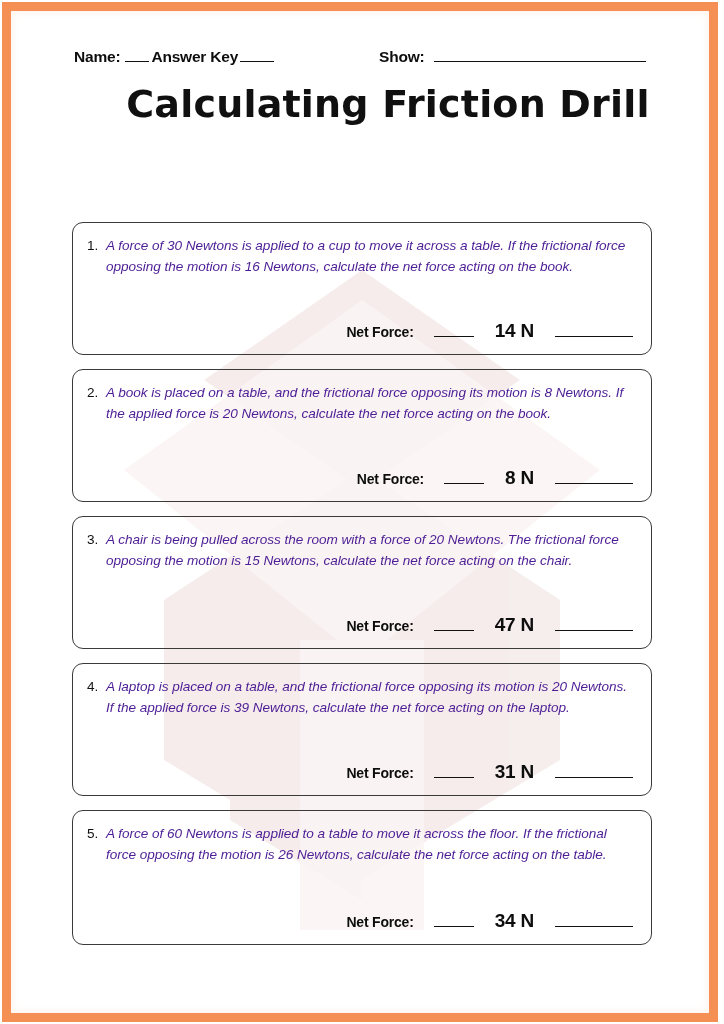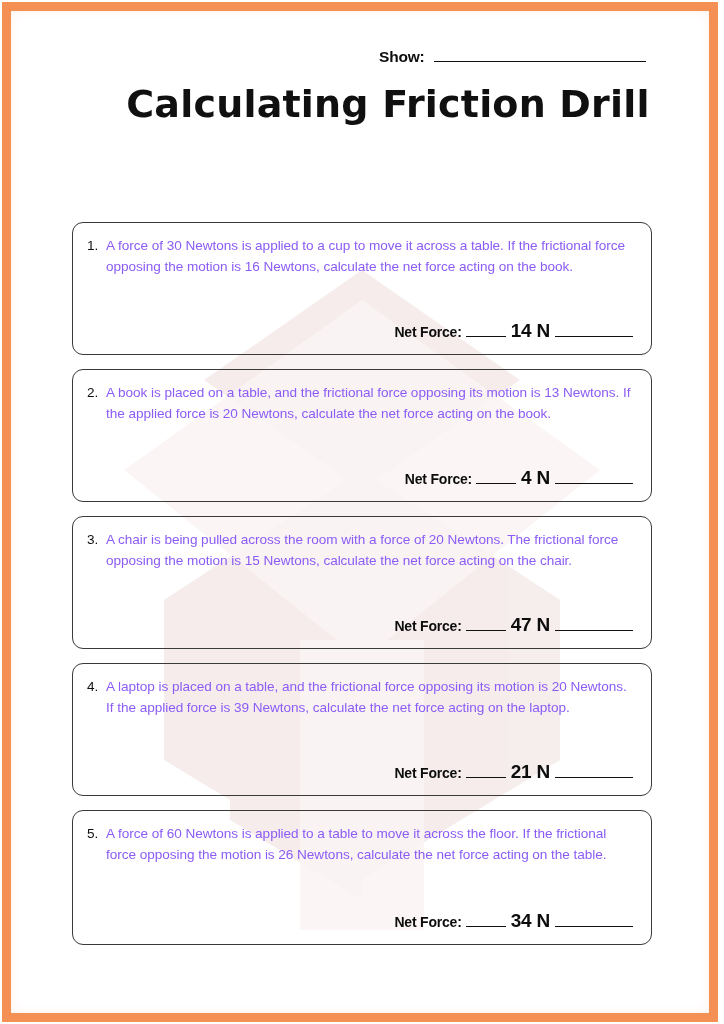--- a/index.html
+++ b/index.html
@@ -158,35 +158,37 @@
     font-size: 13.6px;
     line-height: 1.52;
     color: #101010;
     width: 19px;
     text-align: left;
   }
   .q-text {
     flex: 1 1 auto;
     font-size: 13.6px;
     line-height: 1.52;
-    color: #8b5cf6;
+    color: #4c1d95;
     letter-spacing: -0.05px;
+    font-style: italic;
   }
 
   .answer-row {
     position: absolute;
     right: 18px;
     bottom: 12px;
     display: flex;
     align-items: baseline;
     white-space: nowrap;
     font-weight: bold;
     font-size: 14px;
     color: #0d0d0d;
     letter-spacing: -0.2px;
+    gap: 16px;
   }
   .answer-label { margin-right: 4px; }
   .ans-rule {
     display: inline-block;
     border-bottom: 1.6px solid #111;
     height: 0;
     vertical-align: baseline;
   }
   .ans-rule-pre  { width: 40px; }
   .ans-rule-post { width: 78px; }
@@ -217,20 +219,26 @@
   <div class="frame-band frame-top"></div>
   <div class="frame-band frame-bottom"></div>
   <div class="frame-band frame-left"></div>
   <div class="frame-band frame-right"></div>
   <div class="frame-inner-glow"></div>
 
   <div class="content">
 
     <div class="meta-row">
 
+      <div class="meta-field name">
+        <span class="meta-label">Name:</span>
+        <span class="meta-rule name-rule-pre"></span>
+        <span class="meta-value">Answer Key</span>
+        <span class="meta-rule name-rule-post"></span>
+      </div>
 
       <div class="meta-field date">
         <span class="meta-label">Show:</span>
         <span class="meta-value"></span>
         <span class="meta-rule date-rule"></span>
       </div>
 
     </div>
 
     <div class="title">Calculating Friction Drill</div>
@@ -247,26 +255,26 @@
           <span class="answer-label">Net Force:</span>
           <span class="ans-rule ans-rule-pre"></span>
           <span class="answer-value">14 N</span>
           <span class="ans-rule ans-rule-post"></span>
         </div>
       </div>
 
       <div class="q-box h2">
         <div class="q-row">
           <span class="q-num">2.</span>
-          <span class="q-text">A book is placed on a table, and the frictional force opposing its motion is 13 Newtons. If the applied force is 20 Newtons, calculate the net force acting on the book.</span>
-        </div>
-        <div class="answer-row">
-          <span class="answer-label">Net Force:</span>
-          <span class="ans-rule ans-rule-pre"></span>
-          <span class="answer-value">4 N</span>
+          <span class="q-text">A book is placed on a table, and the frictional force opposing its motion is 8 Newtons. If the applied force is 20 Newtons, calculate the net force acting on the book.</span>
+        </div>
+        <div class="answer-row">
+          <span class="answer-label">Net Force:</span>
+          <span class="ans-rule ans-rule-pre"></span>
+          <span class="answer-value">8 N</span>
           <span class="ans-rule ans-rule-post"></span>
         </div>
       </div>
 
       <div class="q-box h3">
         <div class="q-row">
           <span class="q-num">3.</span>
           <span class="q-text">A chair is being pulled across the room with a force of 20 Newtons. The frictional force opposing the motion is 15 Newtons, calculate the net force acting on the chair.</span>
         </div>
         <div class="answer-row">
@@ -278,21 +286,21 @@
       </div>
 
       <div class="q-box h4">
         <div class="q-row">
           <span class="q-num">4.</span>
           <span class="q-text">A laptop is placed on a table, and the frictional force opposing its motion is 20 Newtons. If the applied force is 39 Newtons, calculate the net force acting on the laptop.</span>
         </div>
         <div class="answer-row">
           <span class="answer-label">Net Force:</span>
           <span class="ans-rule ans-rule-pre"></span>
-          <span class="answer-value">21 N</span>
+          <span class="answer-value">31 N</span>
           <span class="ans-rule ans-rule-post"></span>
         </div>
       </div>
 
       <div class="q-box h5">
         <div class="q-row">
           <span class="q-num">5.</span>
           <span class="q-text">A force of 60 Newtons is applied to a table to move it across the floor. If the frictional force opposing the motion is 26 Newtons, calculate the net force acting on the table.</span>
         </div>
         <div class="answer-row">

